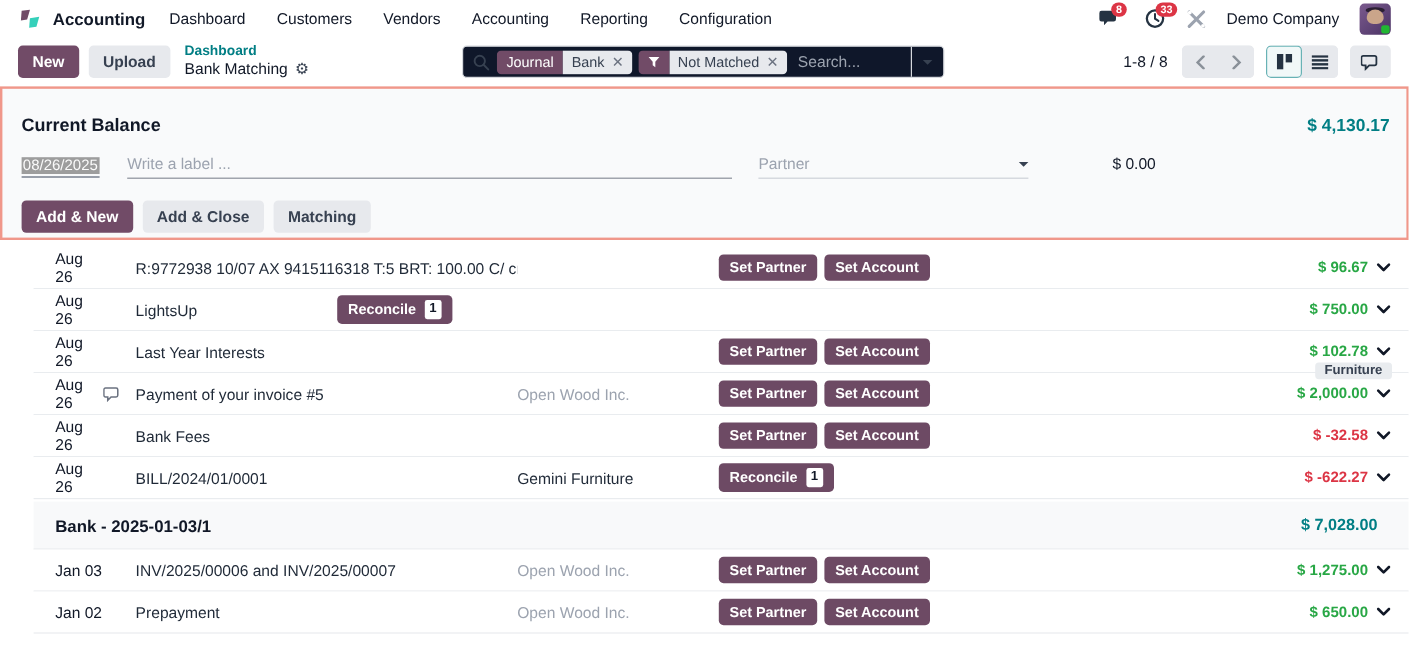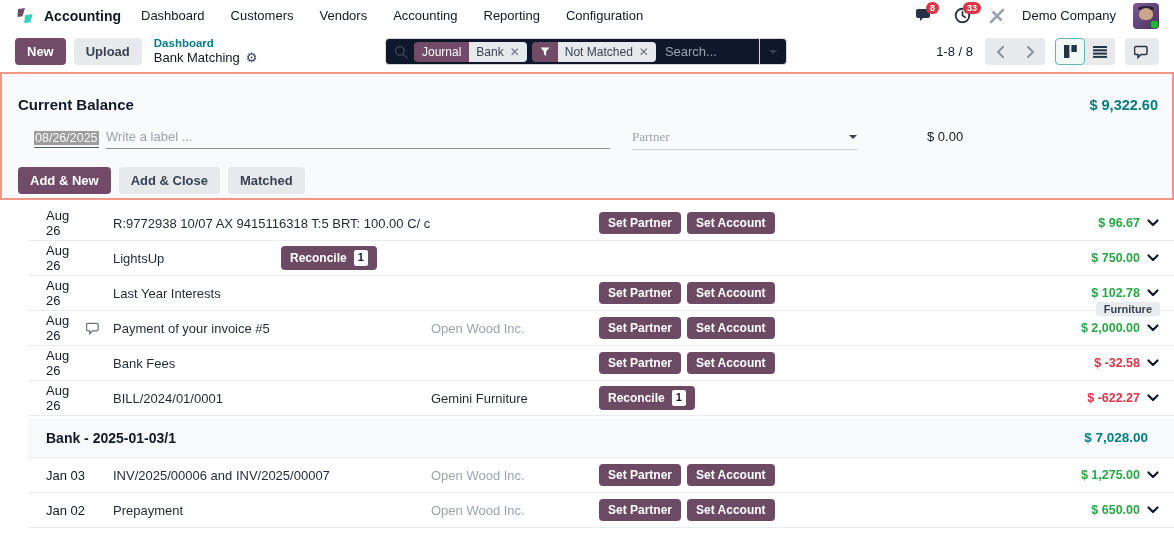--- a/index.html
+++ b/index.html
@@ -47,24 +47,24 @@
   .btn-group { display:flex; background:#e7e9ed; border-radius:4px; overflow:hidden; }
   .ico-btn { width:30px; height:27px; display:flex; align-items:center; justify-content:center; cursor:pointer; background:#e7e9ed; border:none; }
   .ico-btn.active { background:#f1f8f8; outline:1.5px solid #68b2b5; outline-offset:-1.5px; border-radius:4px; }
 
   
   .card { border:2px solid #f0978a; background:#f9fafb; height:128px; position:relative; }
   .card-head { display:flex; justify-content:space-between; align-items:center; padding:22px 14px 0 16px; }
   .card-title { font-size:15px; font-weight:700; color:#111827; }
   .card-amount { font-size:14.5px; font-weight:700; color:#017e84; }
   .card-form { position:relative; height:26px; margin-top:16px; font-size:13px; }
-  .f-date { position:absolute; left:32px; top:1px; border-bottom:1px solid #596273; padding-bottom:2px; cursor:text; }
+  .f-date { position:absolute; left:16px; top:1px; border-bottom:1px solid #596273; padding-bottom:2px; cursor:text; }
   .f-date span { background:#9d9d9d; color:#fafafa; font-size:12.5px; padding:0 1px; }
   .f-label { position:absolute; left:104px; width:504px; border-bottom:1px solid #8a9099; color:#9ca3af; padding-bottom:4px; cursor:text; }
-  .f-partner { position:absolute; left:630px; width:225px; border-bottom:1px solid #ced2d8; color:#9ca3af; padding-bottom:4px; display:flex; justify-content:space-between; align-items:center; cursor:pointer;font-family:Liberation Serif, serif; }
+  .f-partner { position:absolute; left:630px; width:225px; border-bottom:1px solid #ced2d8; color:#9ca3af; padding-bottom:4px; display:flex; justify-content:space-between; align-items:center; cursor:pointer; }
   .f-amount { position:absolute; left:925px; color:#111827; cursor:text; }
   .card-btns { display:flex; gap:8px; padding:12px 16px; }
 
   
   .tlist { margin-top:6px;padding-left:28px; }
   .t-row { display:flex; align-items:center; height:35px; border-bottom:1px solid #e9ecef; padding:0 8px 0 18px; position:relative; background:#fff; font-size:13px; }
   .r-date { flex:0 0 40px; color:#111827; }
   .r-chat { flex:0 0 27px; display:flex; align-items:center; }
   .r-label { flex:0 0 318px; color:#1f2937; white-space:nowrap; overflow:hidden; }
   .r-partner { flex:0 0 168px; color:#1f2937; }
@@ -204,35 +204,35 @@
         <svg width="16" height="14" viewBox="0 0 16 14">
           <path d="M2 1.5 h9.5 a1.5 1.5 0 0 1 1.5 1.5 v5 a1.5 1.5 0 0 1 -1.5 1.5 h-4.5 l-3 3 v-3 h-2 a1.5 1.5 0 0 1 -1.5 -1.5 v-5 a1.5 1.5 0 0 1 1.5 -1.5 z" fill="none" stroke="#253342" stroke-width="1.5"></path>
         </svg>
       </button>
     </div>
   </div>
 
   <div class="card">
     <div class="card-head">
       <span class="card-title">Current Balance</span>
-      <span class="card-amount">$ 9,322.60</span>
+      <span class="card-amount">$ 4,130.17</span>
     </div>
     <div class="card-form">
       <div class="f-date"><span>08/26/2025</span></div>
       <div class="f-label">Write a label ...</div>
       <div class="f-partner">
         <span>Partner</span>
         <span class="tri-down"></span>
       </div>
       <div class="f-amount">$ 0.00</div>
     </div>
     <div class="card-btns">
       <button class="btn btn-purple">Add &amp; New</button>
       <button class="btn btn-light">Add &amp; Close</button>
-      <button class="btn btn-light">Matched</button>
+      <button class="btn btn-light">Matching</button>
     </div>
   </div>
 
   <div class="tlist">
       <div class="t-row">
     <span class="r-date">Aug 26</span>
     <span class="r-chat">
       <svg width="15" height="13" viewBox="0 0 16 14" style="visibility: hidden;">
         <path d="M2 1.5 h9.5 a1.5 1.5 0 0 1 1.5 1.5 v5 a1.5 1.5 0 0 1 -1.5 1.5 h-4.5 l-3 3 v-3 h-2 a1.5 1.5 0 0 1 -1.5 -1.5 v-5 a1.5 1.5 0 0 1 1.5 -1.5 z" fill="none" stroke="#6b7280" stroke-width="1.4"></path>
       </svg>

